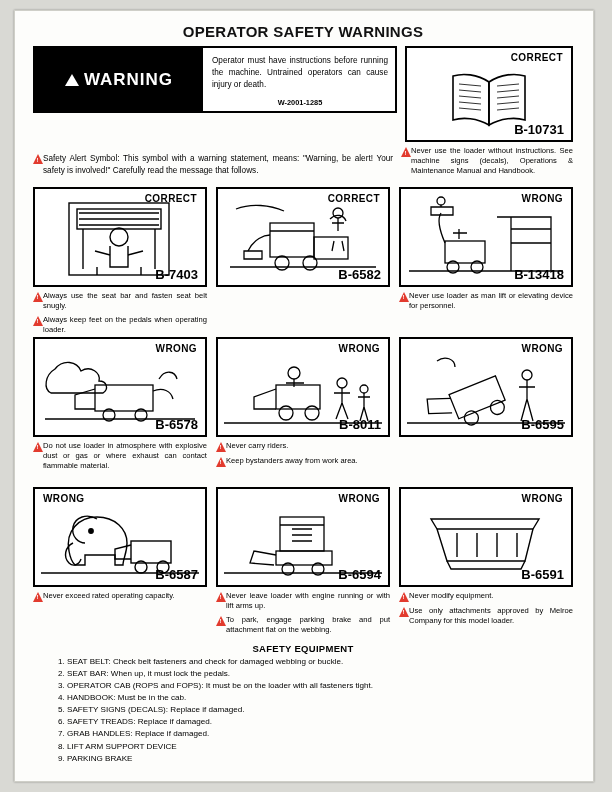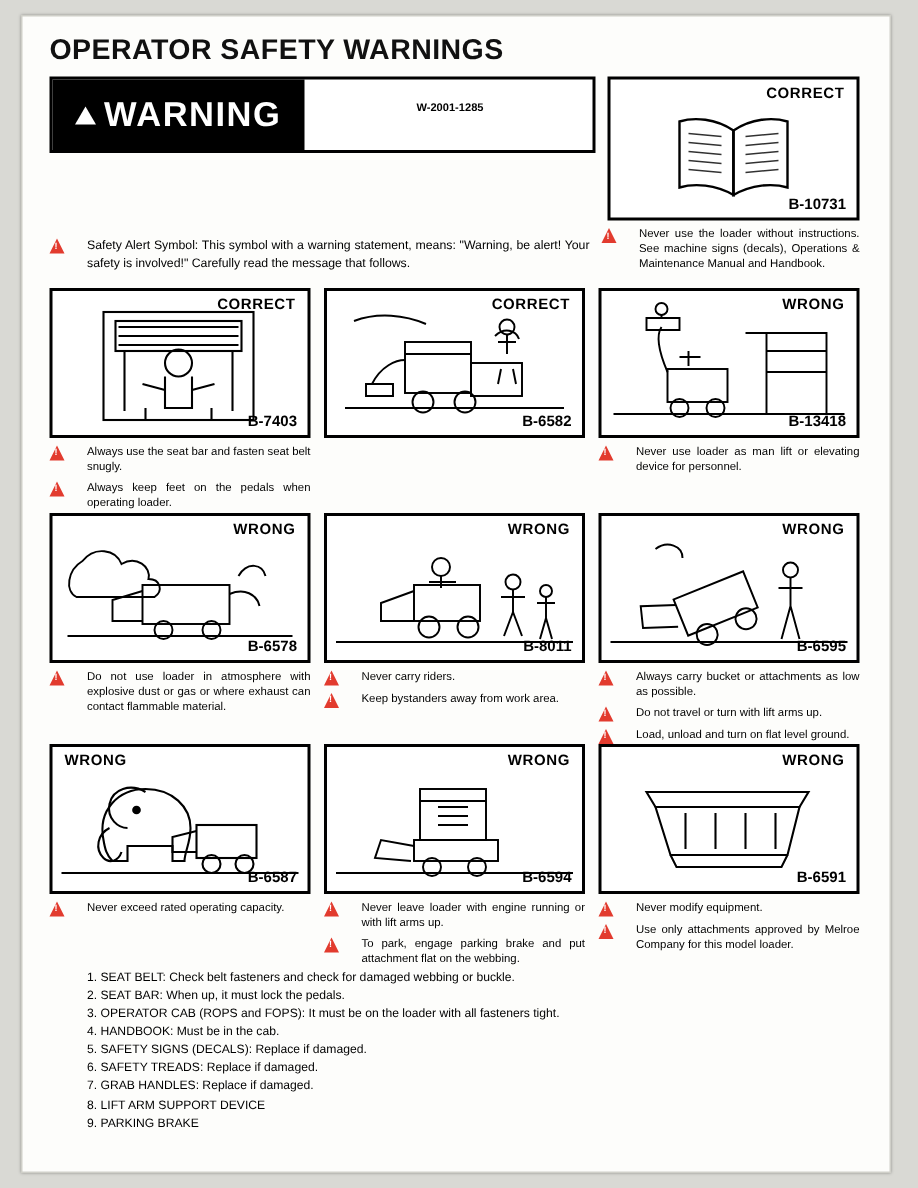--- a/index.html
+++ b/index.html
@@ -16,21 +16,22 @@
     background:#fdfdfb;
     box-shadow:0 0 2px rgba(0,0,0,.35);
     border:1px solid #cfcfc8;
   }
   .sheet{
     position:absolute;
     left:18px;top:12px;
     width:540px;height:744px;
   }
   .title{
-    font-size:19px;
+    text-align:center;
+    font-size:15px;
     font-weight:bold;
     letter-spacing:.3px;
     margin:0 0 6px 0;
     color:#111;
   }
   
   .toprow{display:flex;gap:8px;align-items:flex-start;}
   .warnbox{
     width:360px;
     border:2px solid #000;
@@ -42,40 +43,40 @@
     background:#000;color:#fff;
     width:160px;
     display:flex;align-items:center;justify-content:center;
     padding:10px 4px;
   }
   .warnLeft .wtri{
     display:inline-block;width:0;height:0;
     border-left:7px solid transparent;border-right:7px solid transparent;
     border-bottom:12px solid #fff;position:relative;margin-right:5px;
   }
-  .warnWord{font-size:23px;font-weight:bold;letter-spacing:1px;}
+  .warnWord{font-size:17px;font-weight:bold;letter-spacing:1px;}
   .warnRight{
     flex:1;padding:7px 7px 3px 9px;
     font-size:8.2px;line-height:1.45;text-align:justify;color:#000;
   }
   .wcode{text-align:center;font-size:7.4px;margin-top:7px;font-weight:bold;}
   .correctbox{
     flex:1;border:2px solid #000;background:#fff;
     position:relative;height:92px;
   }
   .boxlabel{
     position:absolute;top:4px;font-size:10px;font-weight:bold;letter-spacing:.4px;
   }
   .lbl-right{right:8px;}
   .lbl-left{left:8px;}
   .boxcode{
-    position:absolute;right:7px;bottom:3px;font-size:10px;font-weight:bold;
+    position:absolute;right:7px;bottom:3px;font-size:13px;font-weight:bold;
   }
   
-  .blurb{display:flex;gap:15px;margin-top:4px;align-items:flex-start;}
+  .blurb{display:flex;gap:0;margin-top:4px;align-items:flex-start;}
   .tri{
     flex:0 0 auto;width:0;height:0;margin-top:1px;
     border-left:5.5px solid transparent;border-right:5.5px solid transparent;
     border-bottom:10px solid #e23b2e;position:relative;
   }
   .tri:after{
     content:"!";position:absolute;left:-1.6px;top:2.6px;
     font-size:6px;color:#fff;font-weight:bold;line-height:1;
   }
   .blurb p{margin:0;font-size:7.6px;line-height:1.32;text-align:justify;color:#000;}
@@ -113,20 +114,21 @@
     <h1 class="title">OPERATOR SAFETY WARNINGS</h1>
 
     <div class="toprow">
 
       <div class="warnbox">
         <div class="warnLeft">
           <span class="wtri"></span>
           <span class="warnWord">WARNING</span>
         </div>
         <div class="warnRight">
+          <div>Operator must have instructions before running the machine. Untrained operators can cause injury or death.</div>
           <div class="wcode">W-2001-1285</div>
         </div>
       </div>
 
       <div class="correctbox">
         <div class="boxlabel lbl-right">CORRECT</div>
         <svg class="art" viewBox="0 0 160 92">
           <g stroke="#000" fill="#fff" stroke-width="1.6">
             <path d="M80 34 C68 26 54 25 44 28 L44 72 C54 69 68 70 80 77 Z"></path>
             <path d="M80 34 C92 26 106 25 116 28 L116 72 C106 69 92 70 80 77 Z"></path>
@@ -307,34 +309,20 @@
                   <circle cx="92" cy="74" r="7"></circle>
                 <path d="M52 48 L30 40 L26 54 L48 62"></path>
               </g>
               <circle cx="126" cy="36" r="5"></circle>
               <path d="M126 41 L126 60 M118 48 L134 48 M126 60 L120 82 M126 60 L132 82"></path>
               <path d="M36 22 c8 -6 18 -2 18 6"></path>
             </g>
           </svg>
           <div class="boxcode">B-6595</div>
         </div>
-        <div class="caption">
-          <div class="blurb">
-              <span class="tri"></span>
-              <p>Always carry bucket or attachments as low as possible.</p>
-            </div>
-          <div class="blurb">
-              <span class="tri"></span>
-              <p>Do not travel or turn with lift arms up.</p>
-            </div>
-          <div class="blurb">
-              <span class="tri"></span>
-              <p>Load, unload and turn on flat level ground.</p>
-            </div>
-        </div>
       </div>
 
       <div class="cell">
         <div class="panel">
           <div class="boxlabel lbl-left">WRONG</div>
           <svg class="art" viewBox="0 0 170 96">
             <g stroke="#000" fill="none" stroke-width="1.4">
               <path d="M6 84 L164 84"></path>
               <path d="M34 62 c-4 -20 10 -34 28 -34 c18 0 30 12 30 26 c0 10 -4 16 -4 22 l-8 0 l0 -10 l-30 0 l0 10 l-10 0 c-4 -4 -5 -8 -6 -14 Z"></path>
               <path d="M62 30 c-10 -6 -22 -2 -24 8 c-2 10 6 16 12 16"></path>
@@ -405,20 +393,21 @@
             </div>
           <div class="blurb">
               <span class="tri"></span>
               <p>Use only attachments approved by Melroe Company for this model loader.</p>
             </div>
         </div>
       </div>
 
     </div>
 
+    <div class="section-title">SAFETY EQUIPMENT</div>
     <ol class="eq">
       <li>SEAT BELT: Check belt fasteners and check for damaged webbing or buckle.</li>
       <li>SEAT BAR: When up, it must lock the pedals.</li>
       <li>OPERATOR CAB (ROPS and FOPS): It must be on the loader with all fasteners tight.</li>
       <li>HANDBOOK: Must be in the cab.</li>
       <li>SAFETY SIGNS (DECALS): Replace if damaged.</li>
       <li>SAFETY TREADS: Replace if damaged.</li>
       <li>GRAB HANDLES: Replace if damaged.</li>
       <li>LIFT ARM SUPPORT DEVICE</li>
       <li>PARKING BRAKE</li>

